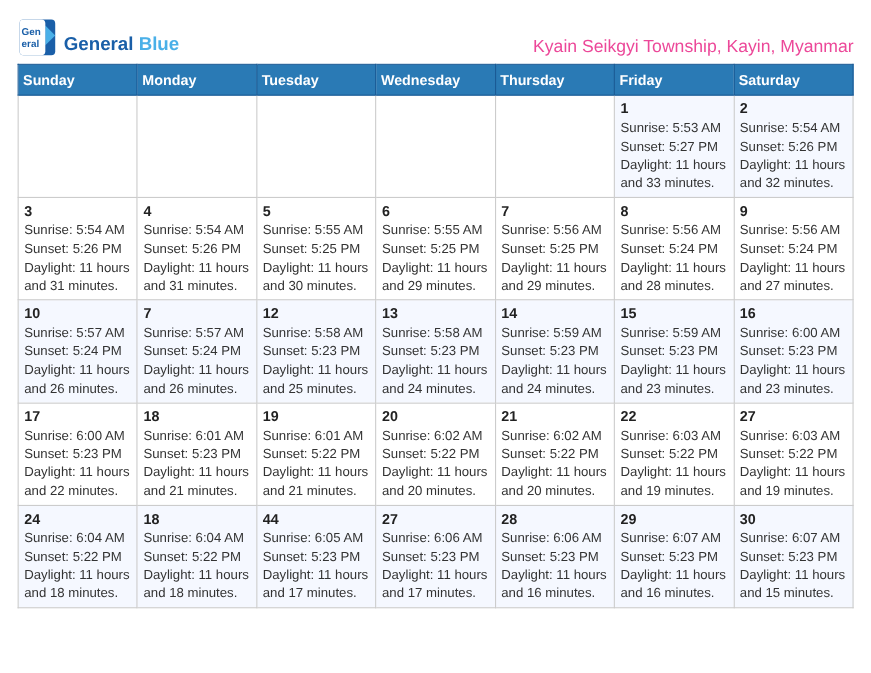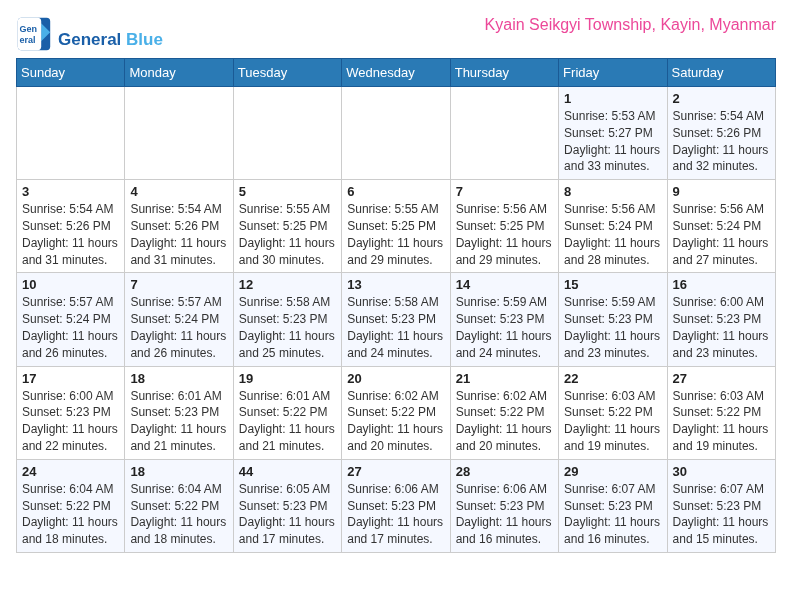--- a/index.html
+++ b/index.html
@@ -5,21 +5,21 @@
     * { box-sizing: border-box; margin: 0; padding: 0; }
     body {
       font-family: Arial, sans-serif;
       background: #fff;
       width: 792px;
       min-height: 612px;
       padding: 16px;
     }
     .header-area {
       display: flex;
-      align-items: flex-start;
+      align-items: flex-end;
       justify-content: space-between;
       margin-bottom: 6px;
     }
     .logo-area {
       display: flex;
       align-items: center;
       gap: 6px;
     }
     .logo-icon {
       width: 36px;
@@ -41,21 +41,21 @@
       width: 100%;
       border-collapse: collapse;
       font-size: 11px;
     }
     .calendar-table th {
       background: #2a7ab5;
       color: #fff;
       padding: 6px 4px;
       text-align: left;
       font-size: 13px;
-      font-weight: normal;
+      font-weight: bold;
       border: 1px solid #1a5a95;
     }
     .calendar-table td {
       border: 1px solid #ccc;
       vertical-align: top;
       padding: 4px 5px;
       height: 80px;
       width: calc(100% / 7);
       background: #fff;
     }

